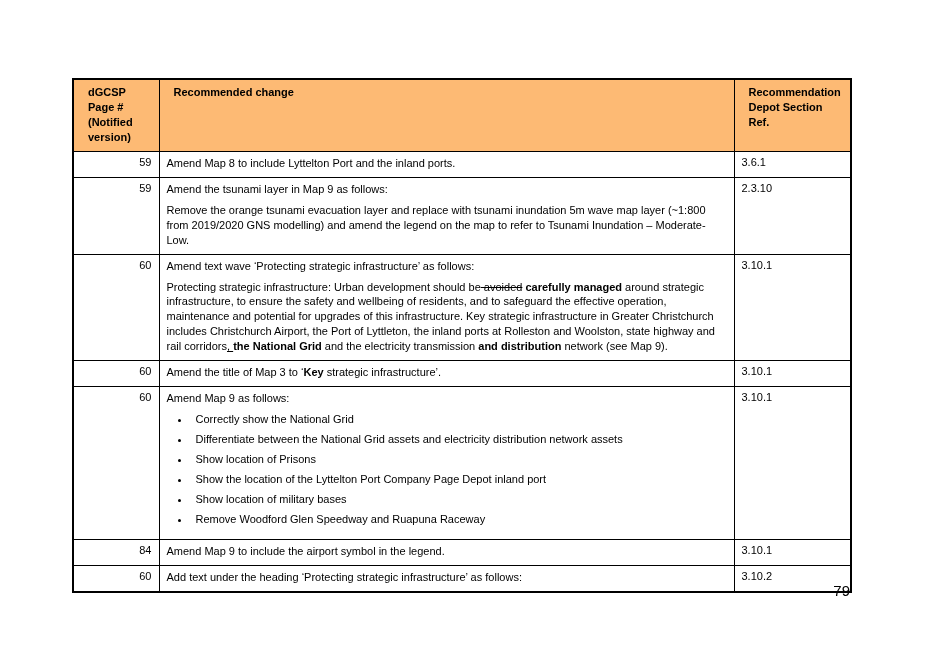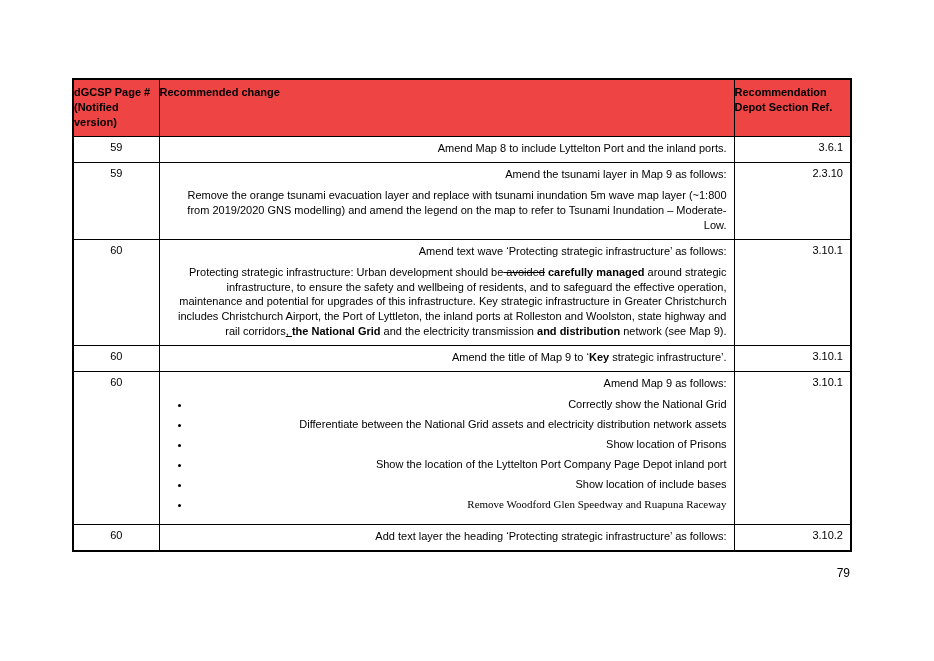--- a/index.html
+++ b/index.html
@@ -20,41 +20,40 @@
     border-collapse: collapse;
     table-layout: fixed;
     border: 2px solid #000;
   }
   .rec-table th, .rec-table td {
     border: 1px solid #000;
     vertical-align: top;
     font-size: 11px;
     line-height: 1.36;
     word-wrap: break-word;
-    text-align: right;
   }
   .rec-table th {
-    background: #ef4444;
+    background: #fdba74;
     font-weight: bold;
     text-align: left;
-    padding: 5px 6px 6px 0;
+    padding: 5px 6px 6px 14px;
   }
   .rec-table td { padding: 3px 7px 4px 7px; }
-  td.col-page { text-align: center; }
+  td.col-page { text-align: right; }
   td.col-change p { margin: 1px 0 6px 0; }
   td.col-change p:last-child { margin-bottom: 2px; }
   td.col-change ul { margin: 2px 0 2px 0; padding-left: 24px; list-style-type: disc; }
   td.col-change li { margin: 0 0 5px 0; padding-left: 5px; }
-  td.col-change li:last-child { margin-bottom: 8px; font-family: Liberation Serif, serif; }
+  td.col-change li:last-child { margin-bottom: 8px; }
   .strike { text-decoration: line-through; }
   .underline { text-decoration: underline; }
   .boldunderline { font-weight: bold; }
   .footer-page-number {
-    position: absolute; top: 566px; right: 84px;
-    font-size: 12px;
+    position: absolute; top: 582px; right: 84px;
+    font-size: 15px;
   }
 </style>
 </head>
 <body>
 
 <div class="doc-page">
 
   <table class="rec-table">
     <colgroup>
       <col style="width:86px">
@@ -88,43 +87,50 @@
           <td class="col-page">60</td>
           <td class="col-change">
             <p><span>Amend text wave ‘Protecting strategic infrastructure’ as follows:</span></p>
             <p><span>Protecting strategic infrastructure: Urban development should be</span><span class="strike"> avoided</span><span> </span><span class="boldunderline">carefully managed</span><span> around strategic infrastructure, to ensure the safety and wellbeing of residents, and to safeguard the effective operation, maintenance and potential for upgrades of this infrastructure. Key strategic infrastructure in Greater Christchurch includes Christchurch Airport, the Port of Lyttleton, the inland ports at Rolleston and Woolston, state highway and rail corridors</span><span class="underline">, </span><span class="boldunderline">the National Grid</span><span> and the electricity transmission </span><span class="boldunderline">and distribution</span><span> network (see Map 9).</span></p>
           </td>
           <td class="col-ref">3.10.1</td>
         </tr>
         <tr>
           <td class="col-page">60</td>
           <td class="col-change">
-            <p><span>Amend the title of Map 9 to ‘</span><span class="boldunderline">Key</span><span> strategic infrastructure’.</span></p>
+            <p><span>Amend the title of Map 3 to ‘</span><span class="boldunderline">Key</span><span> strategic infrastructure’.</span></p>
           </td>
           <td class="col-ref">3.10.1</td>
         </tr>
         <tr>
           <td class="col-page">60</td>
           <td class="col-change">
             <p><span>Amend Map 9 as follows:</span></p>
             <ul>
               <li><span>Correctly show the National Grid</span></li>
               <li><span>Differentiate between the National Grid assets and electricity distribution network assets</span></li>
               <li><span>Show location of Prisons</span></li>
               <li><span>Show the location of the Lyttelton Port Company Page Depot inland port</span></li>
-              <li><span>Show location of include bases</span></li>
+              <li><span>Show location of military bases</span></li>
               <li><span>Remove Woodford Glen Speedway and Ruapuna Raceway</span></li>
             </ul>
           </td>
           <td class="col-ref">3.10.1</td>
         </tr>
         <tr>
+          <td class="col-page">84</td>
+          <td class="col-change">
+            <p><span>Amend Map 9 to include the airport symbol in the legend.</span></p>
+          </td>
+          <td class="col-ref">3.10.1</td>
+        </tr>
+        <tr>
           <td class="col-page">60</td>
           <td class="col-change">
-            <p><span>Add text layer the heading ‘Protecting strategic infrastructure’ as follows:</span></p>
+            <p><span>Add text under the heading ‘Protecting strategic infrastructure’ as follows:</span></p>
           </td>
           <td class="col-ref">3.10.2</td>
         </tr>
       </tbody>
   </table>
 
   <div class="footer-page-number">79</div>
 
 </div>
 

